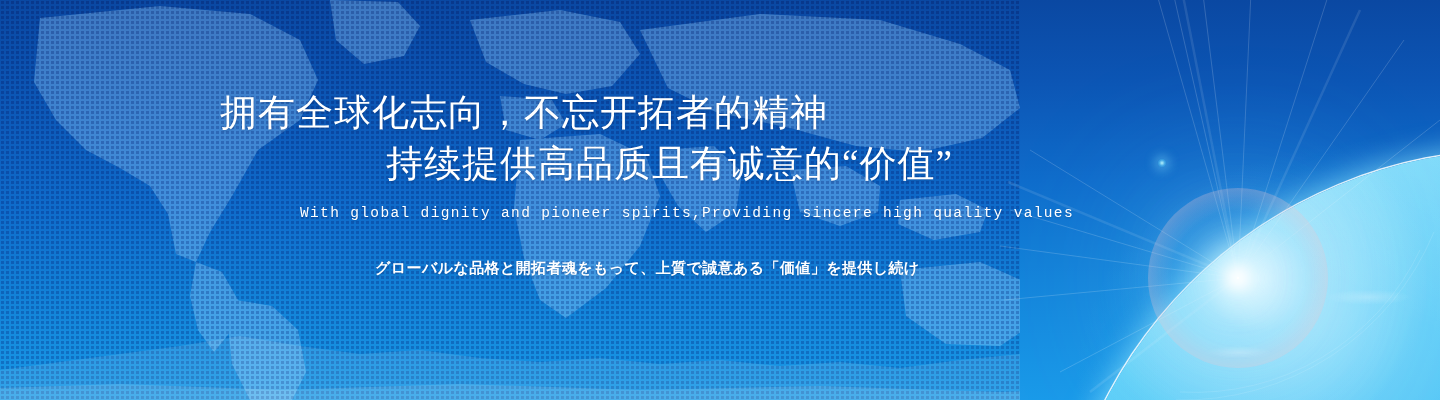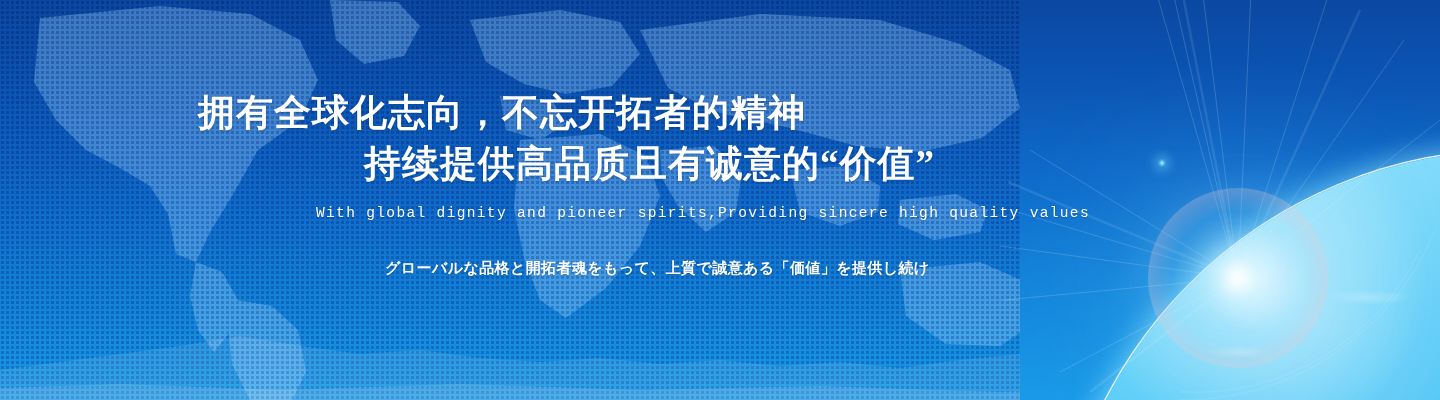--- a/index.html
+++ b/index.html
@@ -181,54 +181,53 @@
     position: absolute;
     left: 0;
     top: 0;
     width: 1060px;
     height: 400px;
   }
   .headline {
     position: absolute;
     color: #ffffff;
     font-family: "Liberation Serif", "DejaVu Serif", serif;
-    font-weight: 700;
+    font-weight: 400;
     font-size: 37px;
     line-height: 1.25;
     letter-spacing: 1px;
     white-space: nowrap;
     text-shadow: 0 1px 3px rgba(0,40,95,0.35);
+    margin-left: 22px;
   }
   .headline.l1 { left: 198px; top: 90px; }
   .headline.l2 { left: 364px; top: 141px; }
 
   .subtitle-en {
     position: absolute;
     left: 300px;
     top: 205px;
     color: #ffffff;
     font-family: "Liberation Mono", "DejaVu Sans Mono", monospace;
     font-size: 14.5px;
     letter-spacing: 1.35px;
     white-space: nowrap;
     text-shadow: 0 1px 2px rgba(0,40,95,0.30);
-    margin-left: 16px;
   }
   .subtitle-jp {
     position: absolute;
     left: 375px;
     top: 259px;
     color: #ffffff;
     font-family: "Liberation Sans", "DejaVu Sans", sans-serif;
     font-weight: 700;
     font-size: 15px;
     letter-spacing: 0.4px;
     white-space: nowrap;
     text-shadow: 0 1px 2px rgba(0,40,95,0.30);
-    margin-left: 10px;
   }
 </style>
 </head>
 <body>
 
 <div id="banner">
 
   <div class="map-layer">
     <svg class="map-svg" viewBox="0 0 1160 400" preserveAspectRatio="none">
       <defs>

